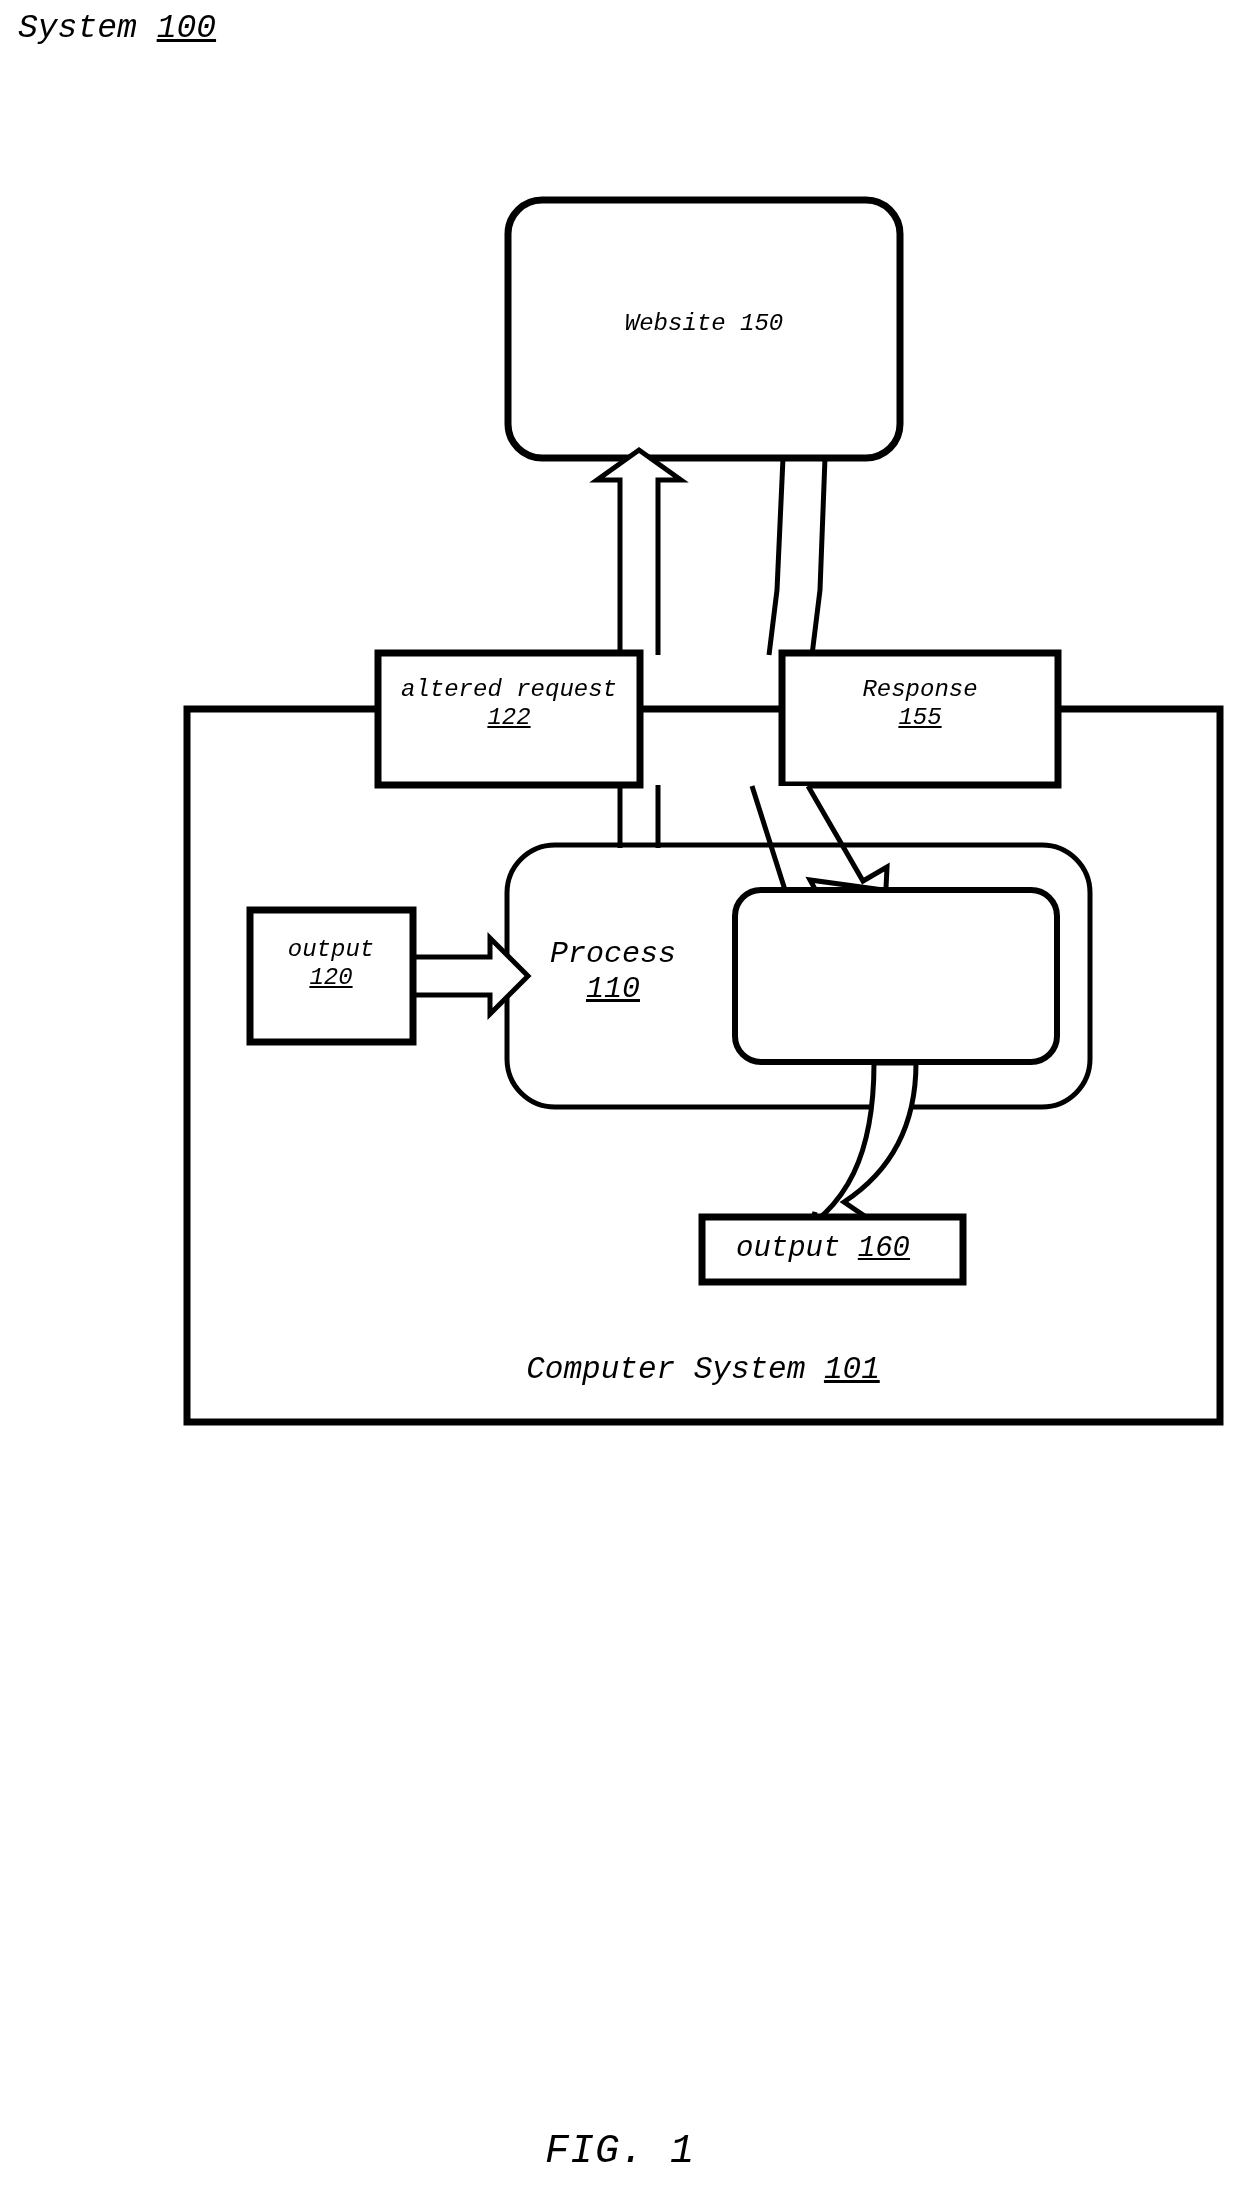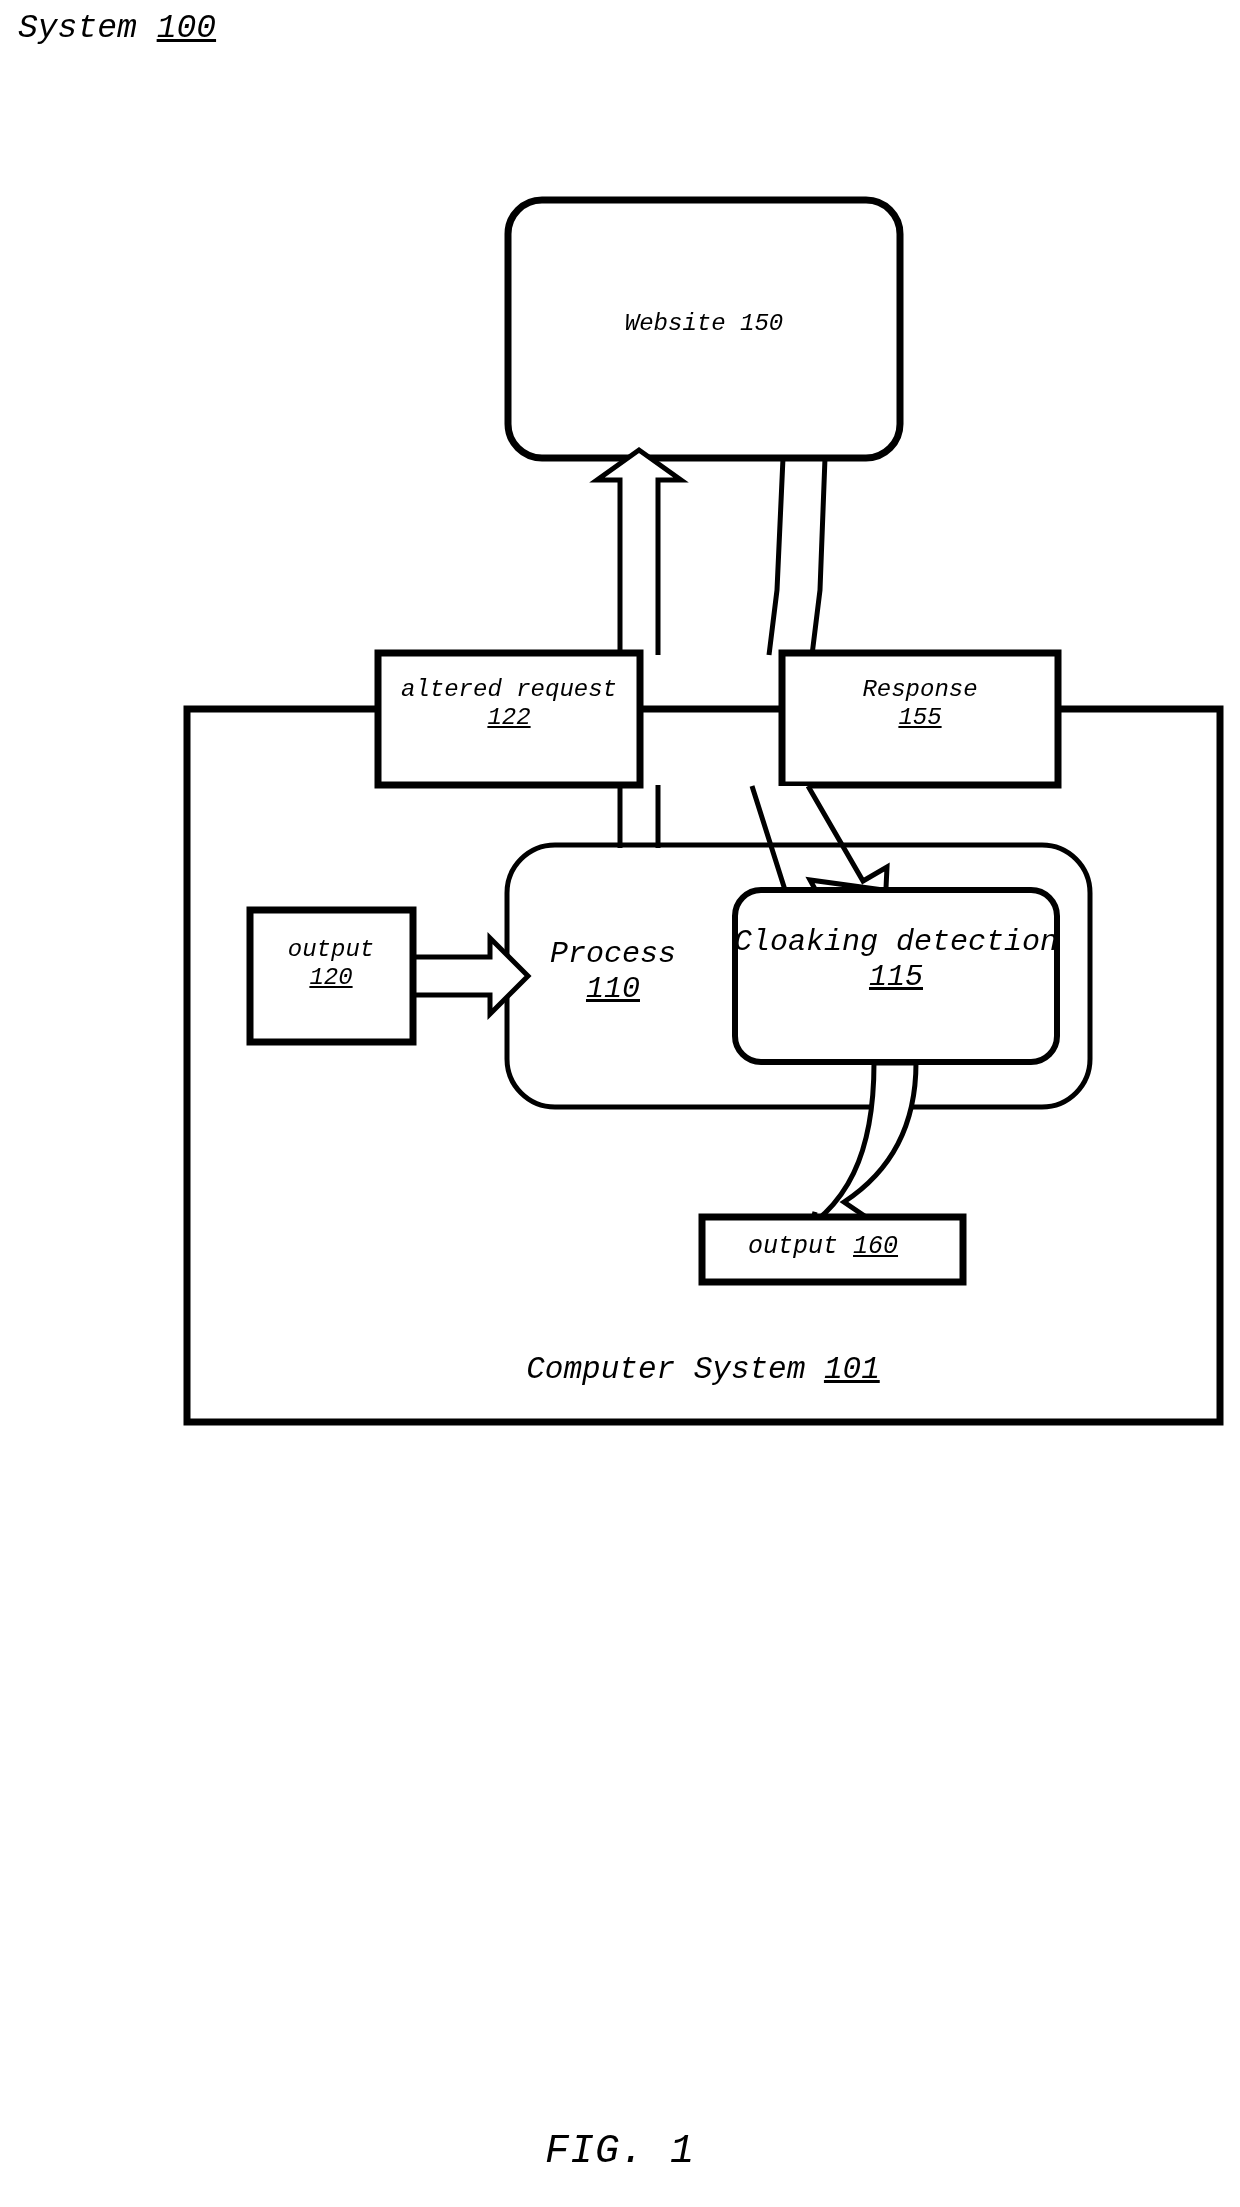--- a/index.html
+++ b/index.html
@@ -139,26 +139,22 @@
   <div class="lbl c" style="left:331px; top:936px; font-size:24px;">
     <span>output</span><br>
     <span class="u">120</span>
   </div>
 
   <div class="lbl c" style="left:613px; top:937px; font-size:30px;">
     <span>Process</span><br>
     <span class="u">110</span>
   </div>
 
-  <div class="lbl c" style="left:896px; top:925px; font-size:30px;">
-    <span>Cloaking detection</span><br>
-    <span class="u">115</span>
-  </div>
 
-  <div class="lbl c" style="left:823px; top:1232px; font-size:25px;">
+  <div class="lbl c" style="left:823px; top:1232px; font-size:29px;">
     <span>output</span>
     <span class="u">160</span>
   </div>
 
   <div class="lbl c" style="left:703px; top:1352px; font-size:31px;text-align:center;">
     <span>Computer System</span>
     <span class="u">101</span>
   </div>
 
   <div class="lbl figcap">

